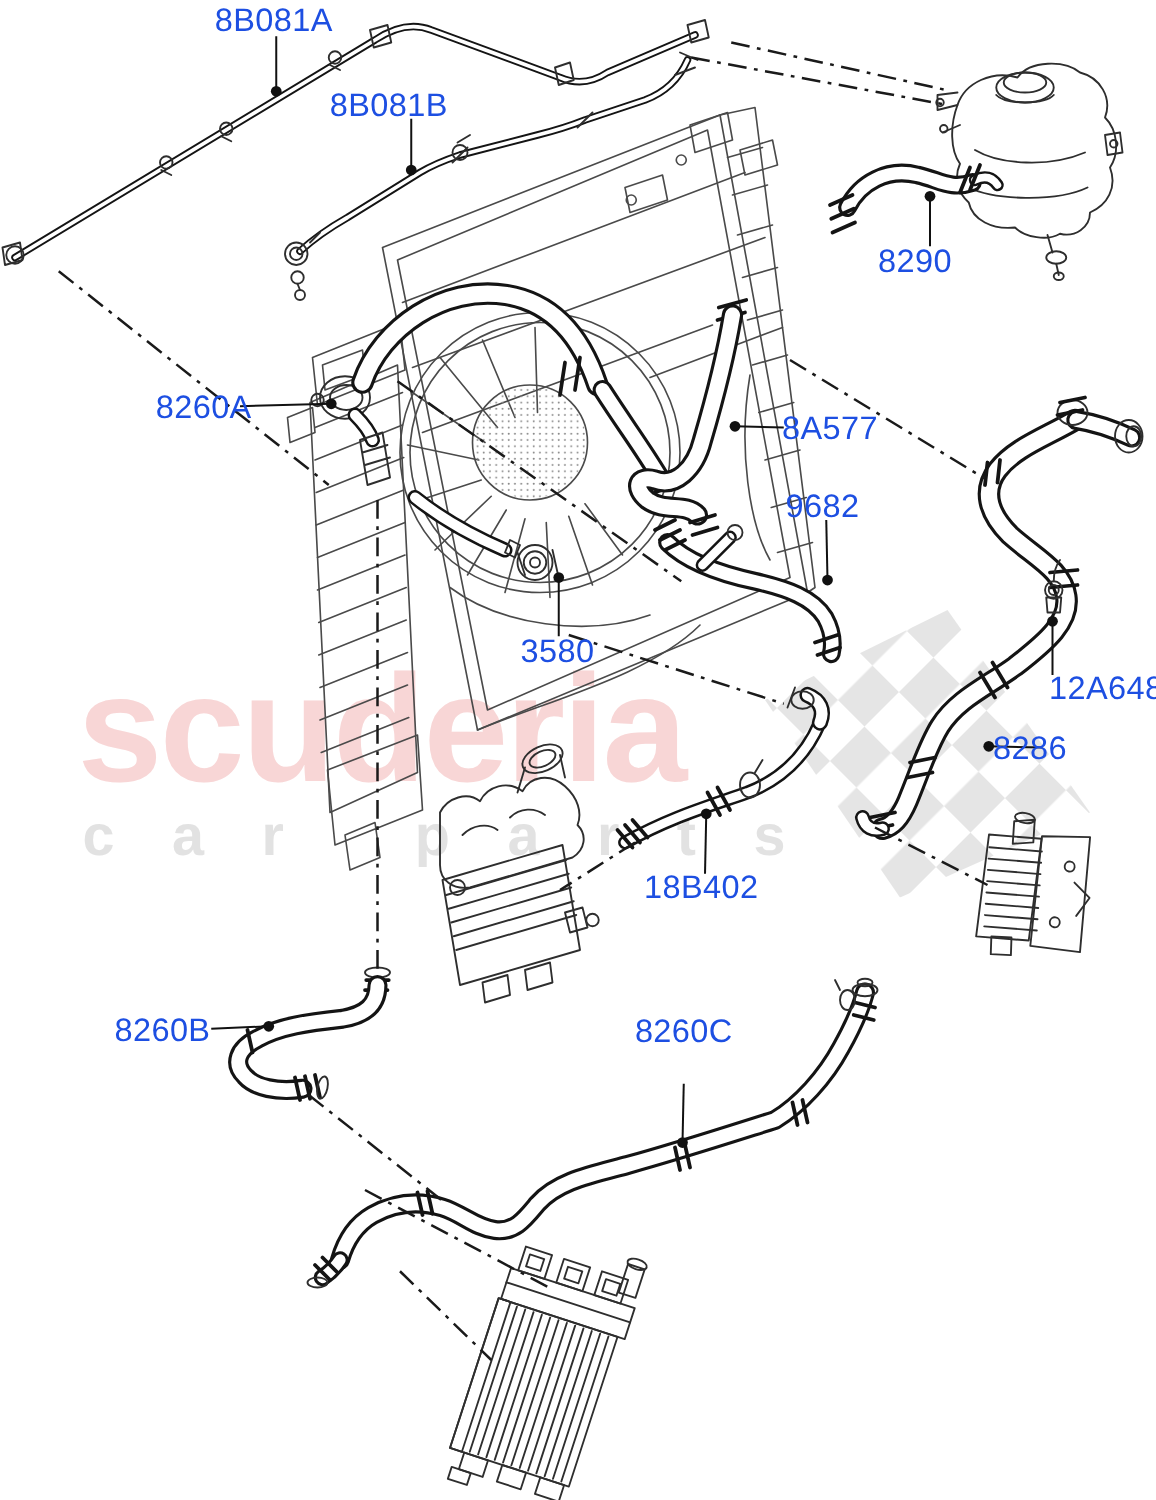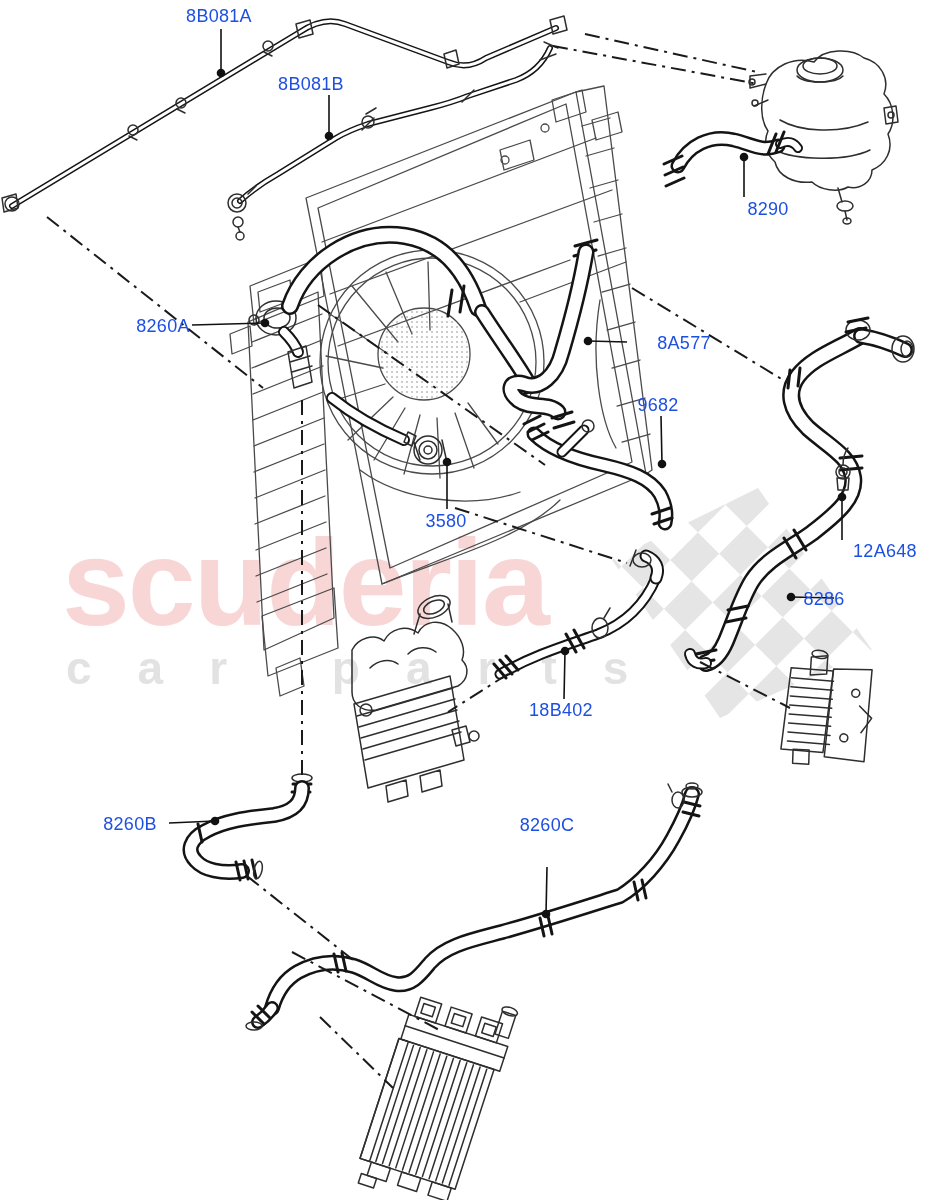--- a/index.html
+++ b/index.html
@@ -12,21 +12,21 @@
   
   .art{stroke:#4a4a4a;stroke-width:1.3;fill:none;stroke-linecap:round;stroke-linejoin:round;}
   .art2{stroke:#2e2e2e;stroke-width:1.5;fill:none;stroke-linecap:round;stroke-linejoin:round;}
   .ho{stroke:#141414;fill:none;stroke-linecap:round;stroke-linejoin:round;}
   .hi{stroke:#ffffff;fill:none;stroke-linecap:round;stroke-linejoin:round;}
   .clamp{stroke:#141414;stroke-width:3;fill:none;stroke-linecap:round;}
   .dash{stroke:#1a1a1a;stroke-width:2;fill:none;stroke-dasharray:15 6 3 6;}
   .lead{stroke:#111;stroke-width:1.6;}
   .dot{fill:#111;}
   
-  .plabel{position:absolute;transform:translate(-50%,-50%);color:#1d4fe2;font-size:18px;
+  .plabel{position:absolute;transform:translate(-50%,-50%);color:#1d4fe2;font-size:26px;
           letter-spacing:.3px;white-space:nowrap;cursor:pointer;}
 </style>
 </head>
 <body>
 
 <div class="stage">
 
 <svg class="diagram" width="925" height="1200" viewBox="0 0 925 1200">
   <defs>
     <pattern id="chk" width="60" height="60" patternUnits="userSpaceOnUse" patternTransform="rotate(45 0 0) scale(1 1.3)">
@@ -334,23 +334,23 @@
         <circle class="dot" cx="565" cy="651" r="4.3"></circle>
     <line class="lead" x1="169" y1="823" x2="215" y2="821"></line>
         <circle class="dot" cx="215" cy="821" r="4.3"></circle>
     <line class="lead" x1="547" y1="867" x2="546" y2="914"></line>
         <circle class="dot" cx="546" cy="914" r="4.3"></circle>
   </g>
 </svg>
 
   <span class="plabel" style="left:219px;top:16px">8B081A</span>
   <span class="plabel" style="left:311px;top:84px">8B081B</span>
-  <span class="plabel" style="left:768px;top:209px">8290</span>
+  <span class="plabel" style="left:732px;top:209px">8290</span>
   <span class="plabel" style="left:163px;top:326px">8260A</span>
-  <span class="plabel" style="left:684px;top:343px">8A577</span>
+  <span class="plabel" style="left:664px;top:343px">8A577</span>
   <span class="plabel" style="left:658px;top:405px">9682</span>
   <span class="plabel" style="left:446px;top:521px">3580</span>
   <span class="plabel" style="left:885px;top:551px">12A648</span>
   <span class="plabel" style="left:824px;top:599px">8286</span>
   <span class="plabel" style="left:561px;top:710px">18B402</span>
   <span class="plabel" style="left:130px;top:824px">8260B</span>
   <span class="plabel" style="left:547px;top:825px">8260C</span>
 </div>
 
 </body></html>

